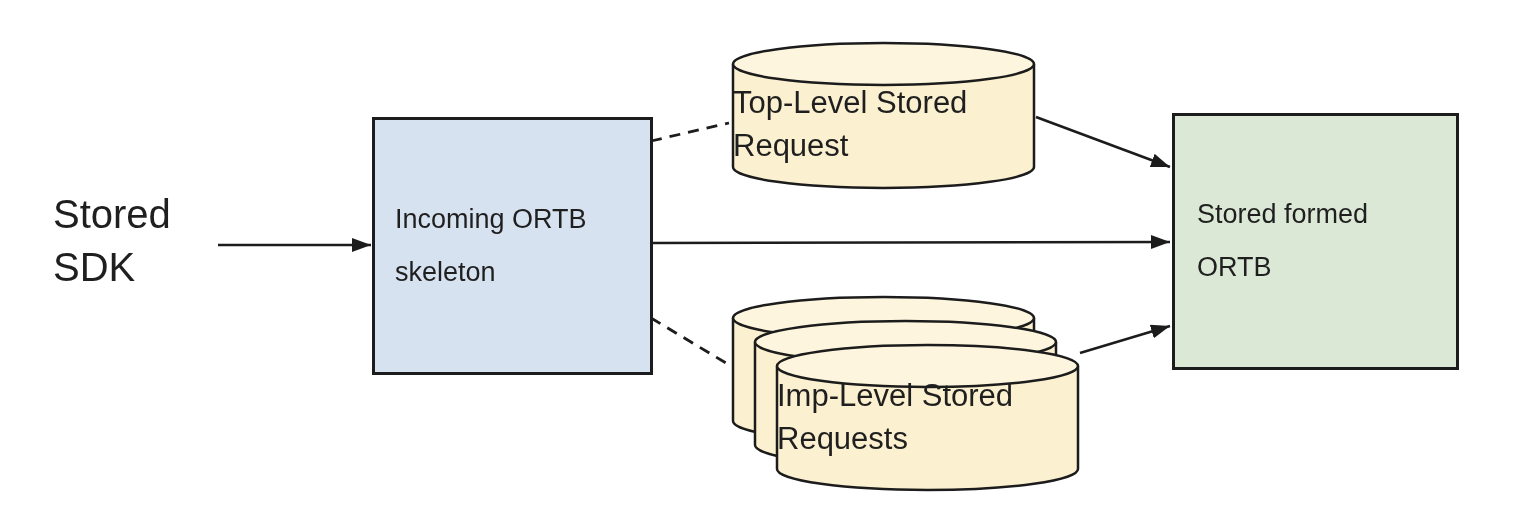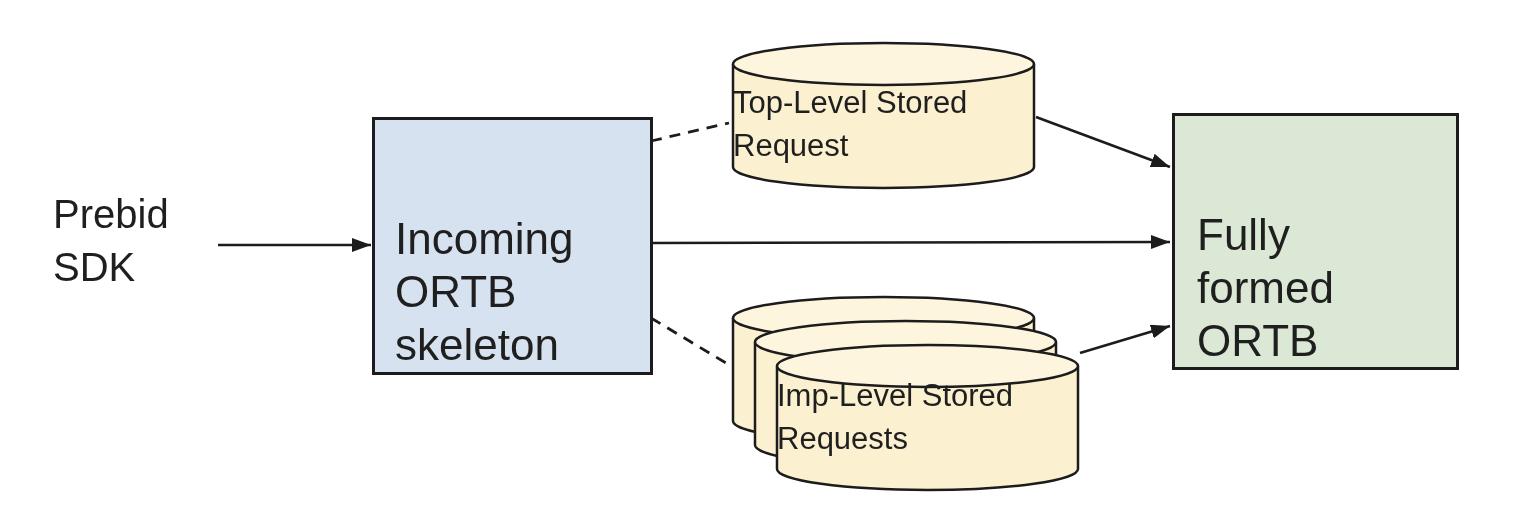--- a/index.html
+++ b/index.html
@@ -22,21 +22,21 @@
   
   .box   { stroke: var(--stroke, #1c1c1c); stroke-width: 3; }
   .blue  { fill: var(--box-blue, #d7e2f0); }
   .green { fill: var(--box-green, #dbe8d5); }
   .cyl-body { fill: var(--cylinder-body, #fbf0cf); stroke: var(--stroke, #1c1c1c); stroke-width: 2.5; }
   .cyl-top  { fill: var(--cylinder-top, #fdf5dd); stroke: var(--stroke, #1c1c1c); stroke-width: 2.5; }
 
   
   .label { position: absolute; }
   .lbl-big { font-size: 40px; line-height: 53px; }
-  .lbl-node { display: flex; align-items: center; font-size: 44px; line-height: 53px; margin-top: 46px; }
+  .lbl-node { display: flex; align-items: center; font-size: 27px; line-height: 53px; }
   .lbl-cyl {
     display: flex; align-items: center; justify-content: center;
     text-align: left; font-size: 31px; line-height: 43px;
   }
   #prebid-label   { left: 53px;   top: 188px; width: 150px; }
   #incoming-label { left: 395px;  top: 118px; width: 235px; height: 255px; }
   #fully-label    { left: 1197px; top: 114px; width: 200px; height: 254px; }
   #topcyl-label   { left: 733px;  top: 64px;  width: 301px; height: 120px; }
   #impcyl-label   { left: 777px;  top: 358px; width: 352px; height: 118px; }
 </style>
@@ -65,22 +65,22 @@
 
     <rect class="box blue" x="373.5" y="118.5" width="278" height="255"></rect>
     <rect class="box green" x="1173.5" y="114.5" width="284" height="254"></rect>
 
     <use href="#cyl" x="733" y="43"></use>
     <use href="#cyl" x="733" y="297"></use>
     <use href="#cyl" x="755" y="321"></use>
     <use href="#cyl" x="777" y="345"></use>
   </svg>
 
-  <div class="label lbl-big" id="prebid-label">Prebid SDK</div>
+  <div class="label lbl-big" id="prebid-label">Stored SDK</div>
 
   <div class="label lbl-node" id="incoming-label">Incoming ORTB skeleton</div>
 
   <div class="label lbl-cyl" id="topcyl-label">Top-Level Stored Request</div>
 
   <div class="label lbl-cyl" id="impcyl-label">Imp-Level Stored Requests</div>
 
-  <div class="label lbl-node" id="fully-label">Fully formed ORTB</div>
+  <div class="label lbl-node" id="fully-label">Stored formed ORTB</div>
 </div>
 
 </body></html>

